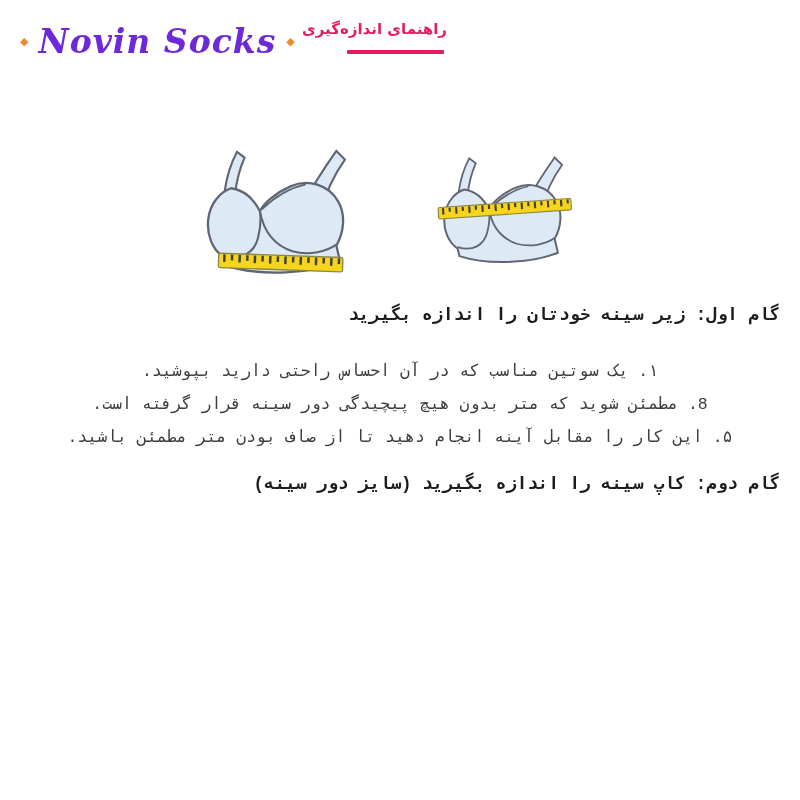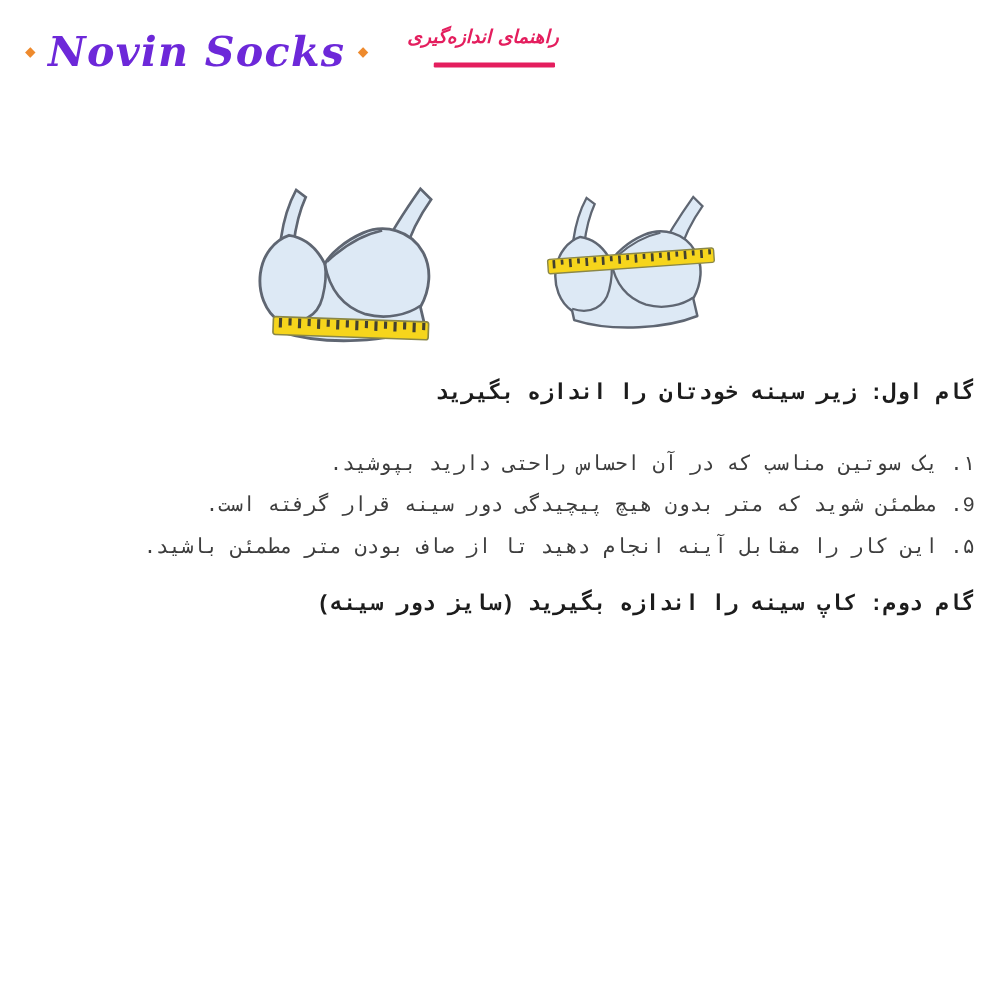--- a/index.html
+++ b/index.html
@@ -16,21 +16,20 @@
   }
   .logo-text{
     font-family:"DejaVu Serif",serif;
     font-style:italic;font-weight:bold;
     font-size:33px;color:#6d28d9;letter-spacing:1px;
   }
   .logo-dot{font-size:11px;color:#ee8a2d;line-height:1;}
   .title-block{
     position:absolute;left:347px;top:20px;width:100px;
     text-align:center;
-    font-style:italic;
   }
   .title-text{
     font-size:15px;font-weight:bold;color:#e41e5e;
     direction:rtl;white-space:nowrap;
   }
   .title-underline{
     margin-top:12px;height:4px;width:97px;background:#e41e5e;border-radius:1px;
   }
   
   .bra-left{position:absolute;left:193px;top:140px;width:172px;height:150px;}
@@ -38,21 +37,21 @@
   
   .content{
     position:absolute;left:20px;top:300px;width:760px;
     direction:rtl;text-align:right;font-family:Liberation Mono, monospace;
   }
   .step-heading{
     margin:0;font-size:17.5px;font-weight:bold;color:#1c1c1c;line-height:30px;
   }
   .step-heading.second{margin-top:15px;}
   ul.instructions{
-    list-style:none;margin:25px 0 0 0;padding:0;
+    list-style:none;margin:25px 0 0 0;padding:0;text-align:center;
   }
   ul.instructions.second{margin-top:12px;}
   ul.instructions li{
     font-size:16.5px;line-height:33px;color:#3d3d3d;
     padding-right:26px;text-indent:-26px;
     white-space:pre-line;
   }
 </style>
 </head>
 <body>
@@ -141,21 +140,21 @@
     </g>
   </g>
 </svg>
 
 <div class="content">
 
   <h2 class="step-heading">گام اول: زیر سینه خودتان را اندازه بگیرید</h2>
 
   <ul class="instructions">
     <li>۱. یک سوتین مناسب که در آن احساس راحتی دارید بپوشید.</li>
-    <li>9. مطمئن شوید که متر بدون هیچ پیچیدگی دور سینه قرار گرفته است.</li>
+    <li>8. مطمئن شوید که متر بدون هیچ پیچیدگی دور سینه قرار گرفته است.</li>
     <li>۵. این کار را مقابل آینه انجام دهید تا از صاف بودن متر مطمئن باشید.</li>
   </ul>
 
   <h2 class="step-heading second">گام دوم: کاپ سینه را اندازه بگیرید (سایز دور سینه)</h2>
 
   <ul class="instructions second">
   </ul>
 
 </div>
 

